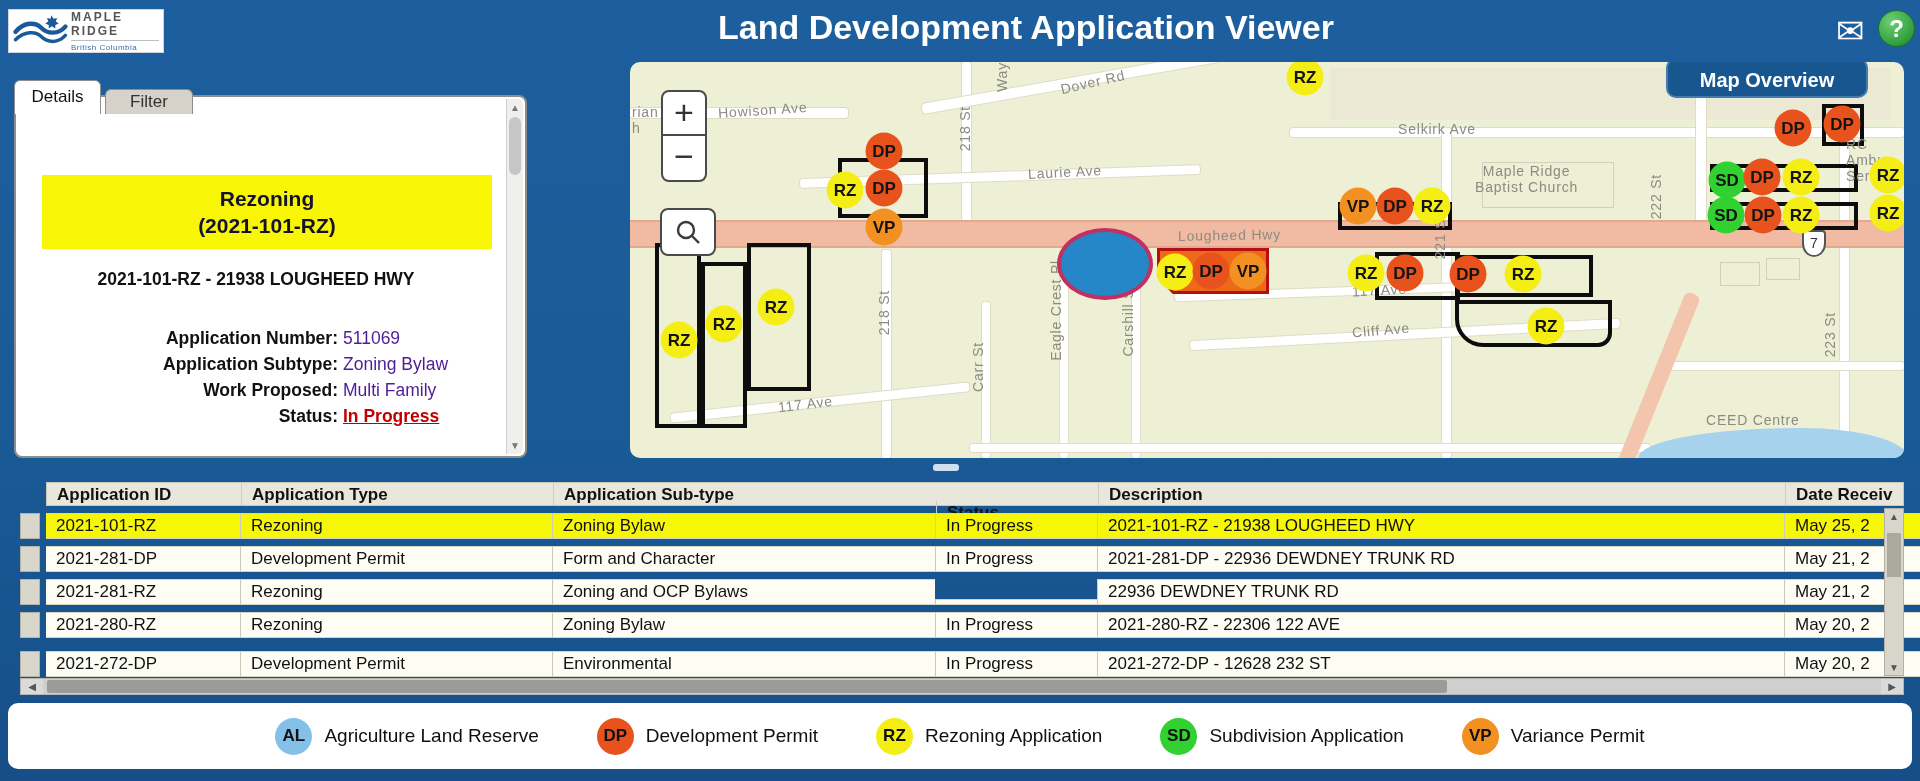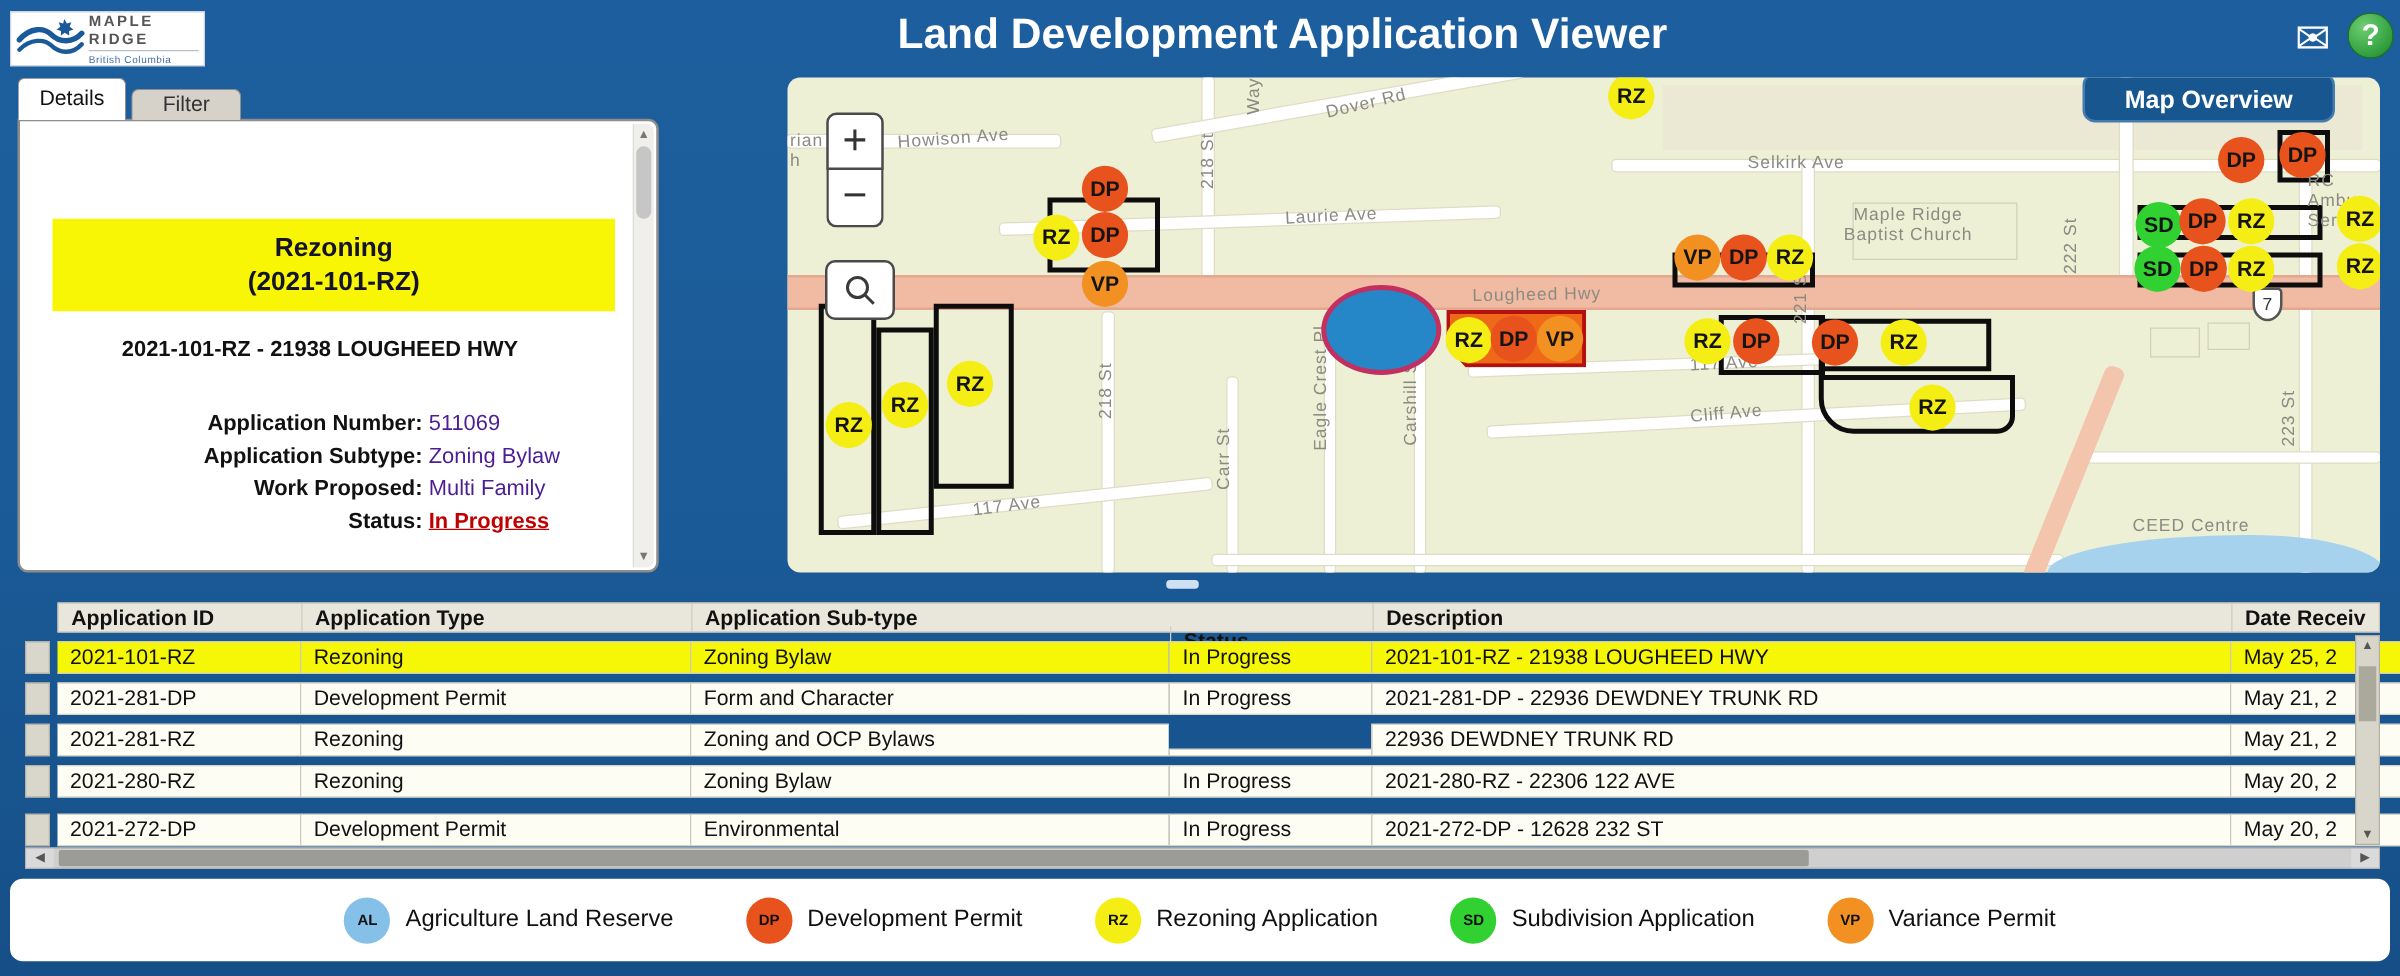--- a/index.html
+++ b/index.html
@@ -18,21 +18,21 @@
   .logo-title { font-size:12px; letter-spacing:2px; color:#555; font-weight:bold;
     border-bottom:1px solid #b9bfc6; padding-bottom:2px; margin-bottom:2px; }
   .logo-sub { font-size:8px; color:#3f6ea6; letter-spacing:0.5px; }
   .app-title { position:absolute; left:718px; top:8px; font-size:34px; font-weight:bold; color:#fff; }
   .mail { position:absolute; left:1836px; top:14px; font-size:34px; color:#fff; line-height:34px; }
   .help { position:absolute; left:1878px; top:10px; width:37px; height:37px; border-radius:50%;
     background:radial-gradient(circle at 35% 30%, #6fce74, #2f9e3c 70%, #1f7a2c);
     border:1px solid #1d6f29; color:#fff; font-weight:bold; font-size:24px;
     display:flex; align-items:center; justify-content:center; }
   
-  .tabs { position:absolute; left:14px; top:62px; height:34px; z-index:5; display:flex; align-items:flex-end; }
+  .tabs { position:absolute; left:14px; top:80px; height:34px; z-index:5; display:flex; align-items:flex-end; }
   .tab { border:1px solid #8d8d8d; border-bottom:none; border-radius:6px 6px 0 0;
     font-size:17px; text-align:center; cursor:default; }
   .tab.active { background:#fff; width:87px; height:34px; line-height:32px; font-weight:normal; color:#111; }
   .tab.inactive { background:#d6d2ca; width:88px; height:25px; line-height:24px; color:#333; margin-left:4px; }
   .panel { position:absolute; left:14px; top:95px; width:513px; height:363px; background:#fff;
     border:2px solid #8d8d8d; border-radius:0 8px 8px 8px; }
   .pnav { position:absolute; left:12px; top:22px; width:467px; height:26px; font-size:19px; font-weight:bold; }
   .pnav .prev { position:absolute; left:4px; }
   .pnav .pos { position:absolute; left:0; width:100%; text-align:center; font-size:20px; }
   .pnav .next { position:absolute; right:26px; }
@@ -110,21 +110,21 @@
   .hscroll { position:absolute; left:0; bottom:0; width:1884px; height:17px; background:#cfcfcf;
     border:1px solid #b5b5b5; }
   .hscroll .ha { position:absolute; top:0; width:22px; height:15px; background:#dadada; color:#555;
     font-size:10px; text-align:center; line-height:15px; }
   .hscroll .thumb { position:absolute; left:26px; top:1px; width:1400px; height:13px; background:#9b9b97; border-radius:2px; }
   
   .legend { position:absolute; left:8px; top:703px; width:1904px; height:66px; background:#fff;
     border-radius:10px; display:flex; align-items:center; justify-content:center; gap:58px; }
   .lg-item { display:flex; align-items:center; gap:12px; }
   .lg-badge { width:37px; height:37px; border-radius:50%; display:flex; align-items:center; justify-content:center;
-    font-size:12px; font-weight:bold; color:#111; }
+    font-size:17px; font-weight:bold; color:#111; }
   .lg-label { font-size:19px; color:#101010; }
 </style>
 </head>
 <body>
 
 <div class="hdr">
   <div class="logo-box">
     <div class="logo-art">
       <svg width="56" height="38" viewBox="0 0 64 42">
         <path d="M45 3 l2.5 4 4-1 -1.5 4 3.5 2.5 -4 1.5 0 4 -4-2.5 -3.5 2.5 0-4 -4-1.5 3.5-2.5 -1.5-4 4 1z" fill="#1b5a99"></path>

